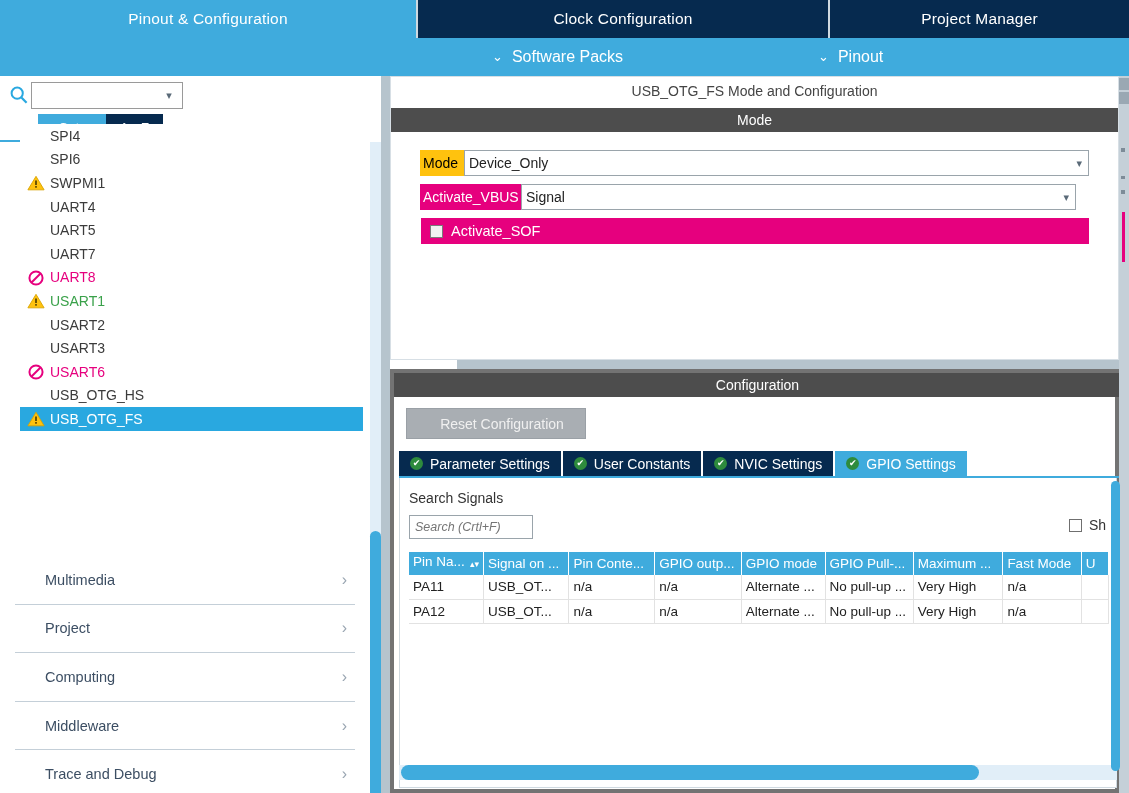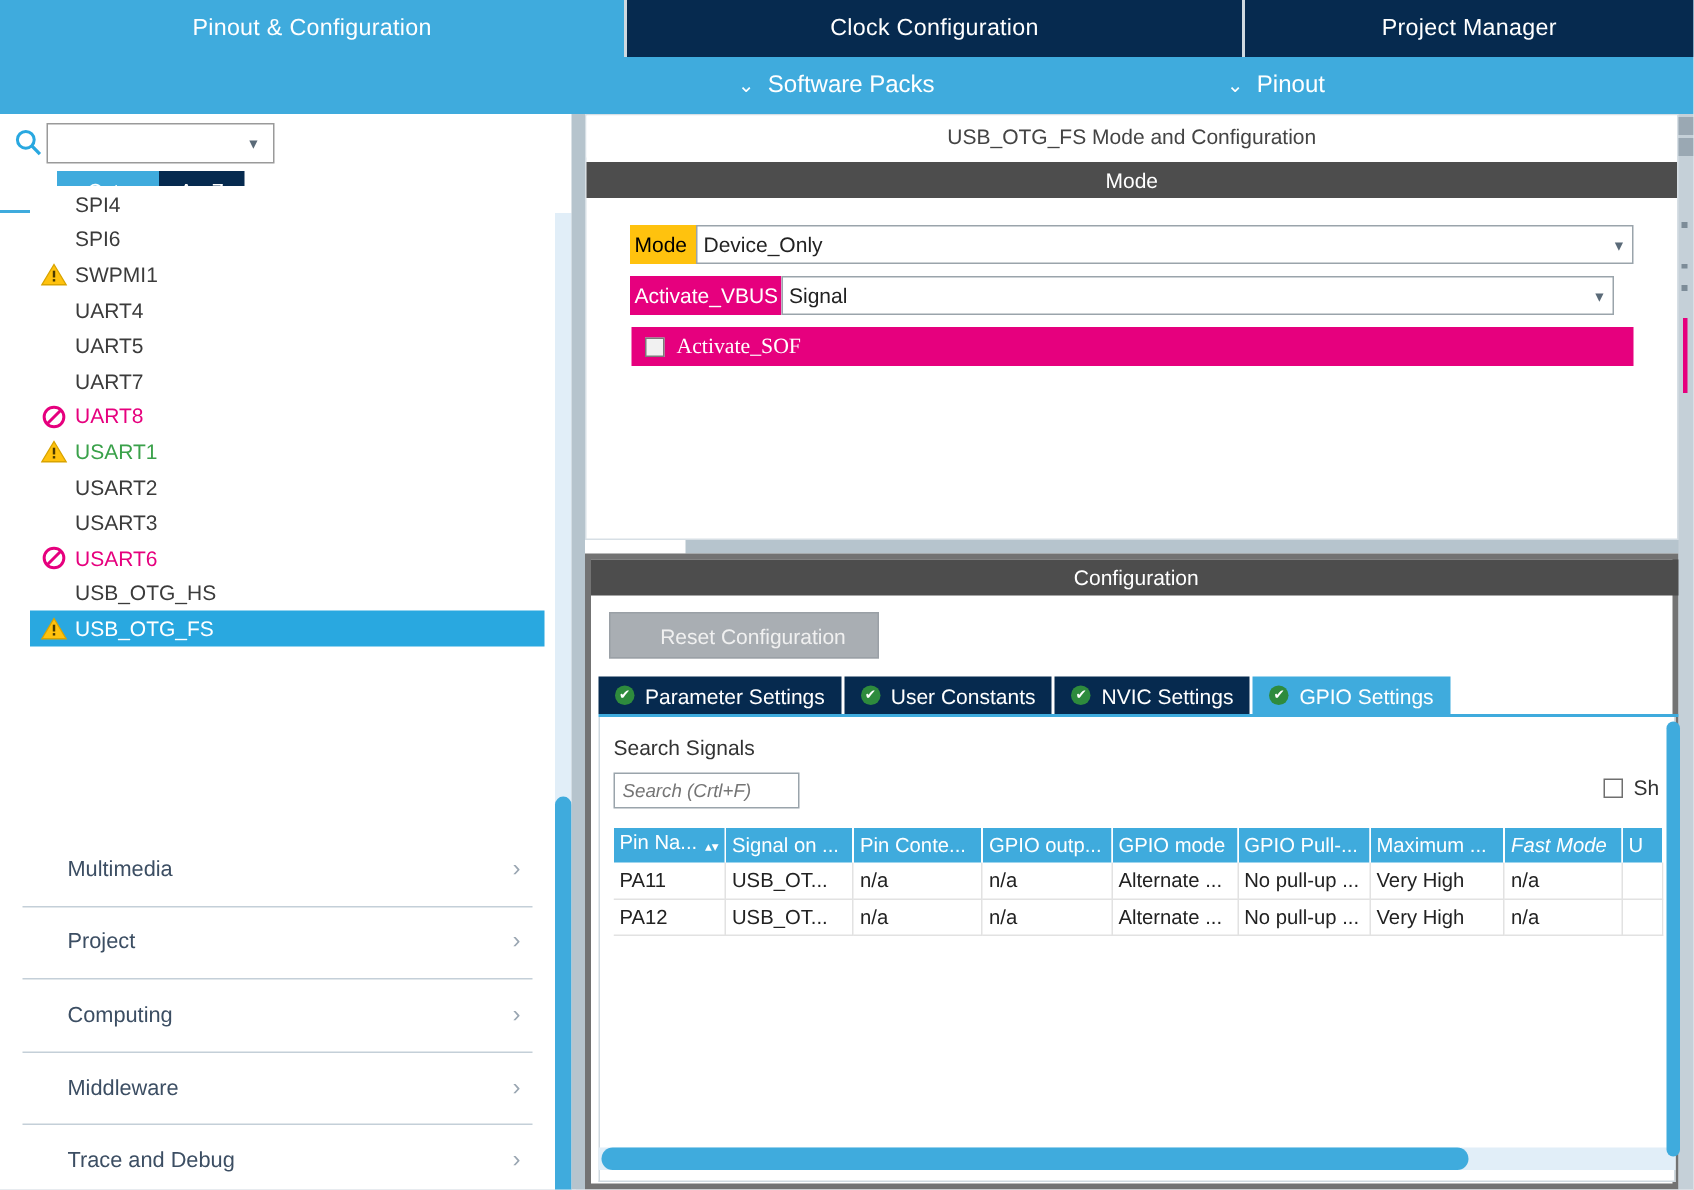--- a/index.html
+++ b/index.html
@@ -148,21 +148,21 @@
   .flabel.gold{ background:#ffc20e; color:#000; }
   .flabel.magenta{ background:#e6007e; color:#ffffff; }
   .fselect{
     border:1px solid #9aa4ab; background:#ffffff;
     display:flex; align-items:center; justify-content:space-between;
     padding:0 6px 0 4px; font-size:14px; color:#222; cursor:pointer;
   }
   .fselect .arw{ color:#5a6a78; font-size:11px; }
   .sofrow{
     position:absolute; left:421px; top:218px; width:668px; height:26px;
-    background:#e6007e; display:flex; align-items:center; padding-left:9px; gap:8px;font-family:Liberation Serif, serif;
+    background:#e6007e; display:flex; align-items:center; padding-left:9px; gap:8px;
   }
   .sofrow .cbx{
     width:13px; height:13px; background:#f1f1f1; border:1px solid #7b7b7b;
     cursor:pointer;
   }
   .sofrow .sof-lbl{ color:#ffffff; font-size:14.5px; }
 
   
   .confbox{
     position:absolute; left:0; top:293px; width:729px; height:424px;
@@ -484,21 +484,21 @@
           <table class="gpio">
             <thead>
               <tr id="gpio-head-row">
                   <th style="width: 79px;"><span>Pin Na...</span><span class="sorticon">▴▾</span></th>
                   <th style="width: 87px;"><span>Signal on ...</span></th>
                   <th style="width: 88px;"><span>Pin Conte...</span></th>
                   <th style="width: 87px;"><span>GPIO outp...</span></th>
                   <th style="width: 85px;"><span>GPIO mode</span></th>
                   <th style="width: 89px;"><span>GPIO Pull-...</span></th>
                   <th style="width: 92px;"><span>Maximum ...</span></th>
-                  <th style="width: 80px; font-style: italic;"><span>Fast Mode</span></th>
+                  <th style="width: 80px;"><span>Fast Mode</span></th>
                   <th style="width: 30px;"><span>U</span></th>
                 </tr>
             </thead>
             <tbody id="gpio-body">
                 <tr>
                   <td style="width: 79px;">PA11</td>
                   <td style="width: 87px;">USB_OT...</td>
                   <td style="width: 88px;">n/a</td>
                   <td style="width: 87px;">n/a</td>
                   <td style="width: 85px;">Alternate ...</td>

